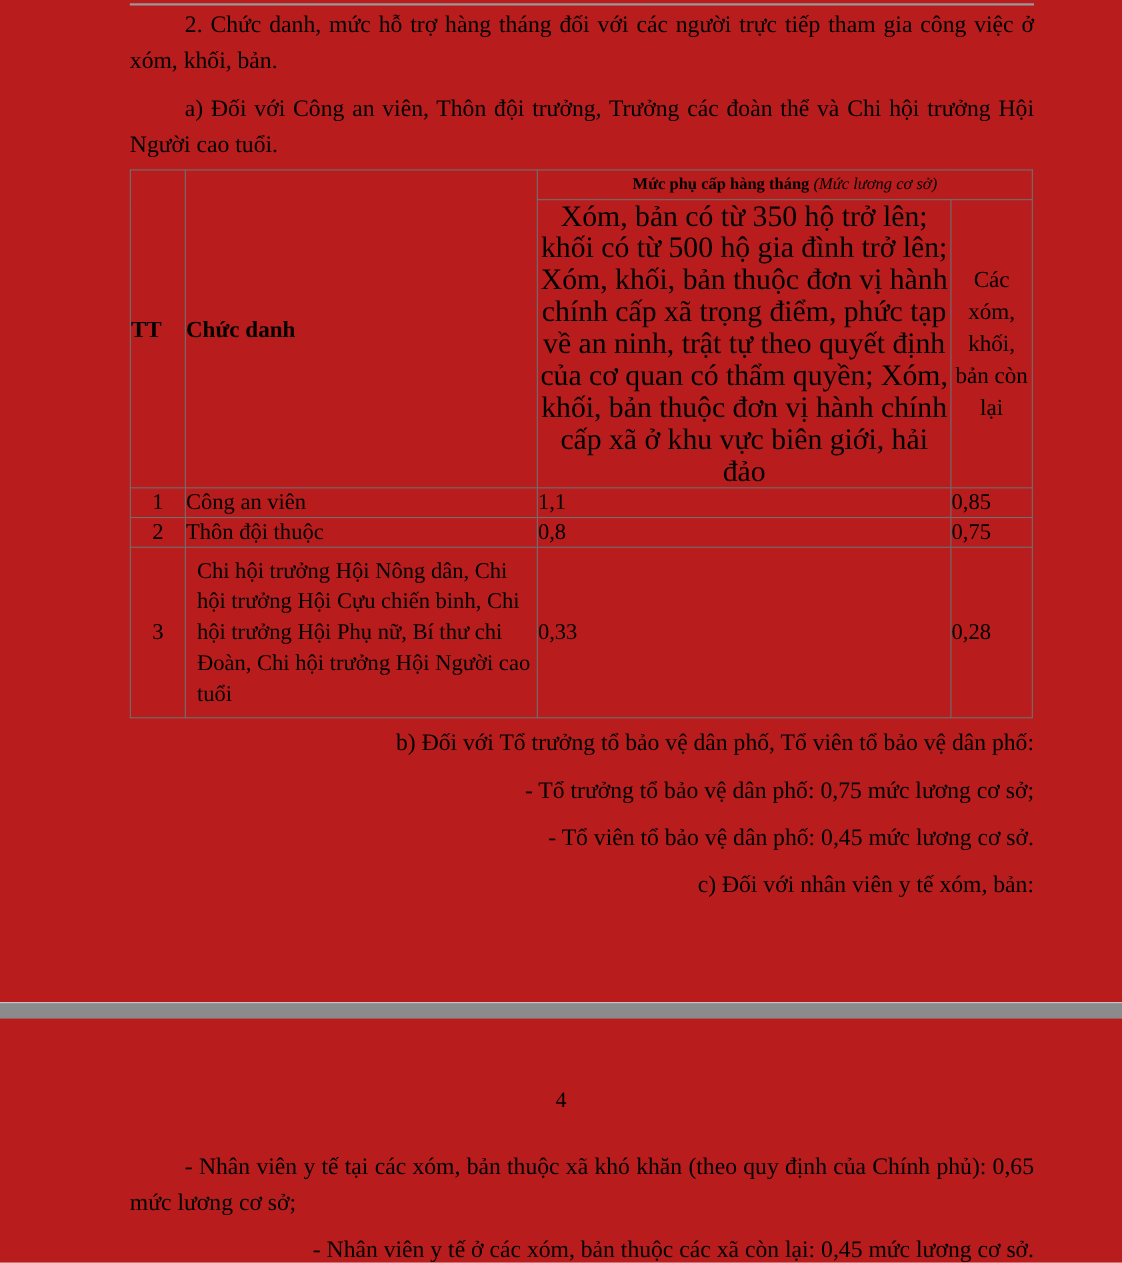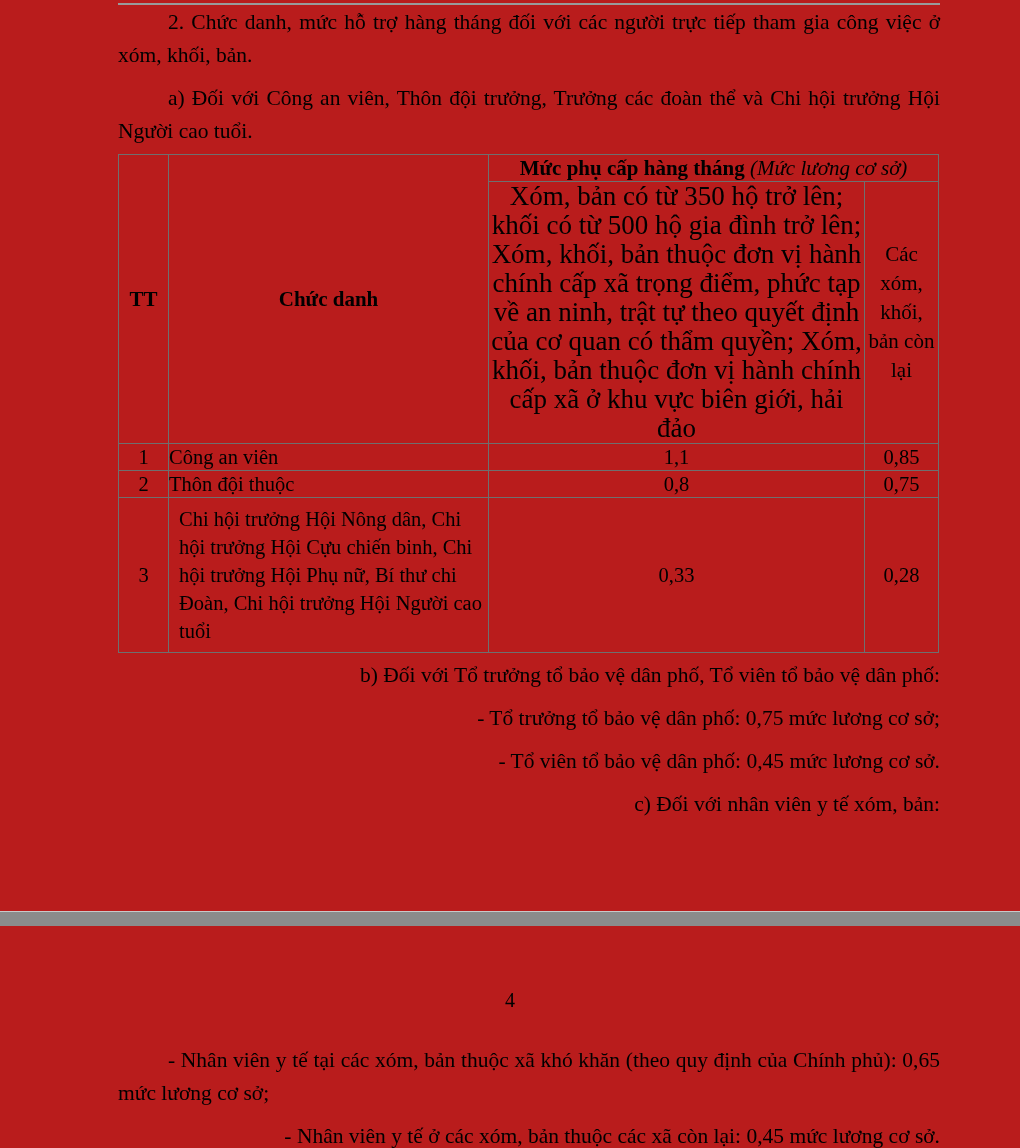--- a/index.html
+++ b/index.html
@@ -82,48 +82,47 @@
     vertical-align: middle;
   }
   .col-tt      { width: 50px; }
   .col-chuc    { width: 320px; }
   .col-muc     { width: 376px; }
   .col-conlai  { width: 74px; }
 
   .cell-pad { padding: 5px 6px; }
 
   .hdr-merge-label {
-    text-align: center;
     font-weight: bold;
     font-size: 21px;
   }
   .hdr-span {
     text-align: center;
     padding: 7px 6px 8px 6px;
-    font-size: 21px;
+    font-size: 15px;
   }
   .hdr-span .bold-part { font-weight: bold; }
   .hdr-span .italic-part { font-style: italic; }
 
   .hdr-long {
     text-align: center;
     padding: 8px 8px 9px 8px;
     line-height: 29px;
     font-size: 27px;
   }
   .hdr-narrow {
     text-align: center;
     padding: 8px 4px;
     line-height: 29px;
     font-size: 21px;
   }
 
   .c-num   { text-align: center; }
   .c-name  { text-align: left; padding-left: 10px; }
-  .c-val   { text-align: center; }
+  .c-val   { text-align: left; }
 
   .row-tall .c-name { line-height: 28px; padding: 7px 6px 7px 10px; }
 
   .page-number {
     position: absolute;
     left: 0;
     width: 1020px;
     text-align: center;
     font-size: 20px;
     line-height: 24px;

